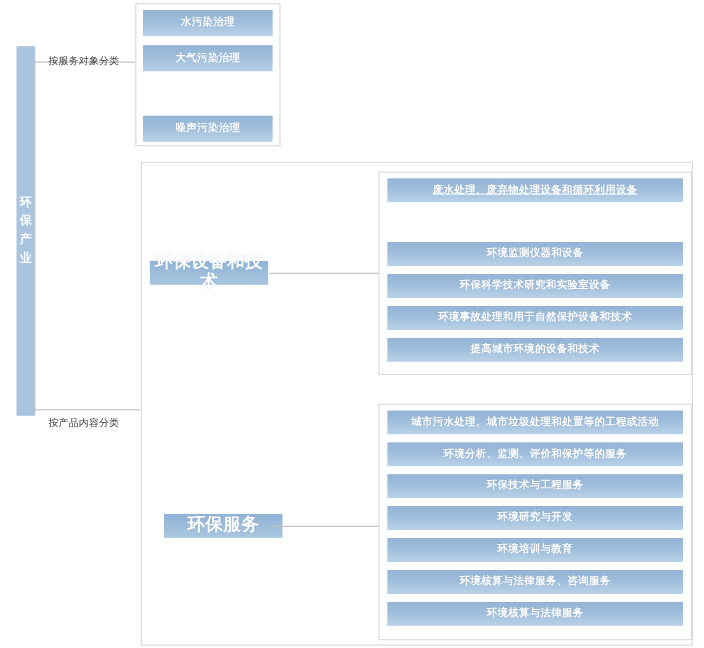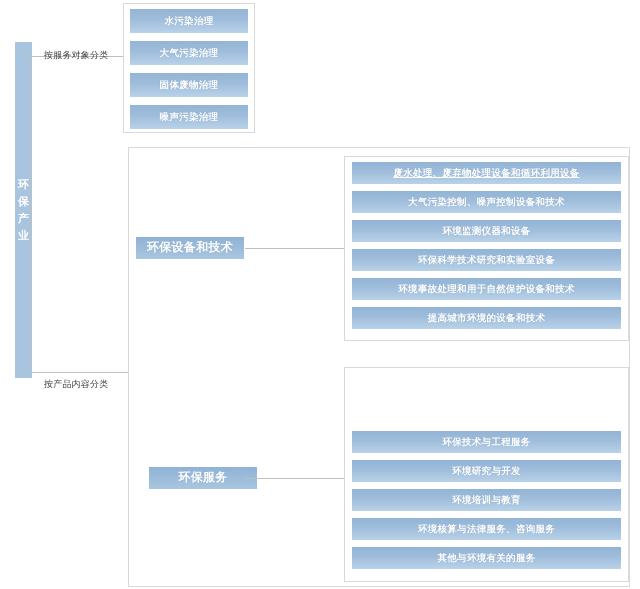--- a/index.html
+++ b/index.html
@@ -82,21 +82,21 @@
     align-items: center;
     justify-content: center;
     text-align: center;
     text-shadow: 0 0 1px rgba(90,120,150,0.35);
     line-height: 1.1;
   }
 
   
   .node.mid {
     background: linear-gradient(to bottom, #8fb2d6 0%, #9cbcda 50%, #a9c6e0 100%);
-    font-size: 12px;
+    font-size: 16px;
   }
 </style>
 </head>
 <body>
 
 <div id="diagram">
 
   <div class="root-bar">
     <span class="ch">环</span>
     <span class="ch">保</span>
@@ -106,48 +106,48 @@
 
   <div class="vline" style="left:31px; top:56px; height:1px;"></div>
   <div class="hline" style="left:31px; top:56px; width:92px;"></div>
 
   <div class="branch-label" style="left:44px; top:49px;">按服务对象分类</div>
 
   <div class="group-box" style="left:123px; top:3px; width:132px; height:130px;"></div>
 
   <div class="node" style="left:129px; top:40px; width:120px; height:26px;">大气污染治理</div>
   <div class="node" style="left:129px; top:8px; width:120px; height:26px;">水污染治理</div>
-  <div class="node" style="left:129px; top:72px; width:120px; height:26px;">固体废物治理</div>
   <div class="node" style="left:129px; top:104px; width:120px; height:26px;">噪声污染治理</div>
 
   <div class="vline" style="left:31px; top:56px; height:317px;"></div>
   <div class="hline" style="left:31px; top:372px; width:97px;"></div>
 
   <div class="branch-label" style="left:44px; top:365px;margin-top:13px;">按产品内容分类</div>
 
   <div class="group-box" style="left:128px; top:147px; width:502px; height:440px;"></div>
 
   <div class="node mid" style="left:135px; top:236px; width:110px; height:24px;">环保设备和技术</div>
 
   <div class="hline" style="left:245px; top:248px; width:100px;"></div>
 
   <div class="group-box" style="left:344px; top:156px; width:285px; height:185px;"></div>
 
   <div class="node" style="left:351px; top:161px; width:271px; height:24px;text-decoration:underline;">废水处理、废弃物处理设备和循环利用设备</div>
-  <div class="node" style="left:351px; top:190px; width:271px; height:24px;">大气污染控制、噪声控制设备和技术</div>
   <div class="node" style="left:351px; top:219px; width:271px; height:24px;">环境监测仪器和设备</div>
   <div class="node" style="left:351px; top:248px; width:271px; height:24px;">环保科学技术研究和实验室设备</div>
   <div class="node" style="left:351px; top:277px; width:271px; height:24px;">环境事故处理和用于自然保护设备和技术</div>
   <div class="node" style="left:351px; top:306px; width:271px; height:24px;">提高城市环境的设备和技术</div>
 
   <div class="node mid" style="left:148px; top:466px; width:110px; height:24px;">环保服务</div>
 
   <div class="hline" style="left:245px; top:478px; width:100px;"></div>
 
   <div class="group-box" style="left:344px; top:367px; width:285px; height:215px;"></div>
 
+  <div class="node" style="left:351px; top:372px; width:271px; height:24px;">城市污水处理、城市垃圾处理和处置等的工程或活动</div>
+  <div class="node" style="left:351px; top:401px; width:271px; height:24px;">环境分析、监测、评价和保护等的服务</div>
   <div class="node" style="left:351px; top:430px; width:271px; height:24px;">环保技术与工程服务</div>
   <div class="node" style="left:351px; top:459px; width:271px; height:24px;">环境研究与开发</div>
   <div class="node" style="left:351px; top:488px; width:271px; height:24px;">环境培训与教育</div>
   <div class="node" style="left:351px; top:517px; width:271px; height:24px;">环境核算与法律服务、咨询服务</div>
-  <div class="node" style="left:351px; top:546px; width:271px; height:24px;">其他与环境有关的服务</div>
+  <div class="node" style="left:351px; top:546px; width:271px; height:24px;">环境核算与法律服务</div>
 
 </div>
 
 </body></html>

